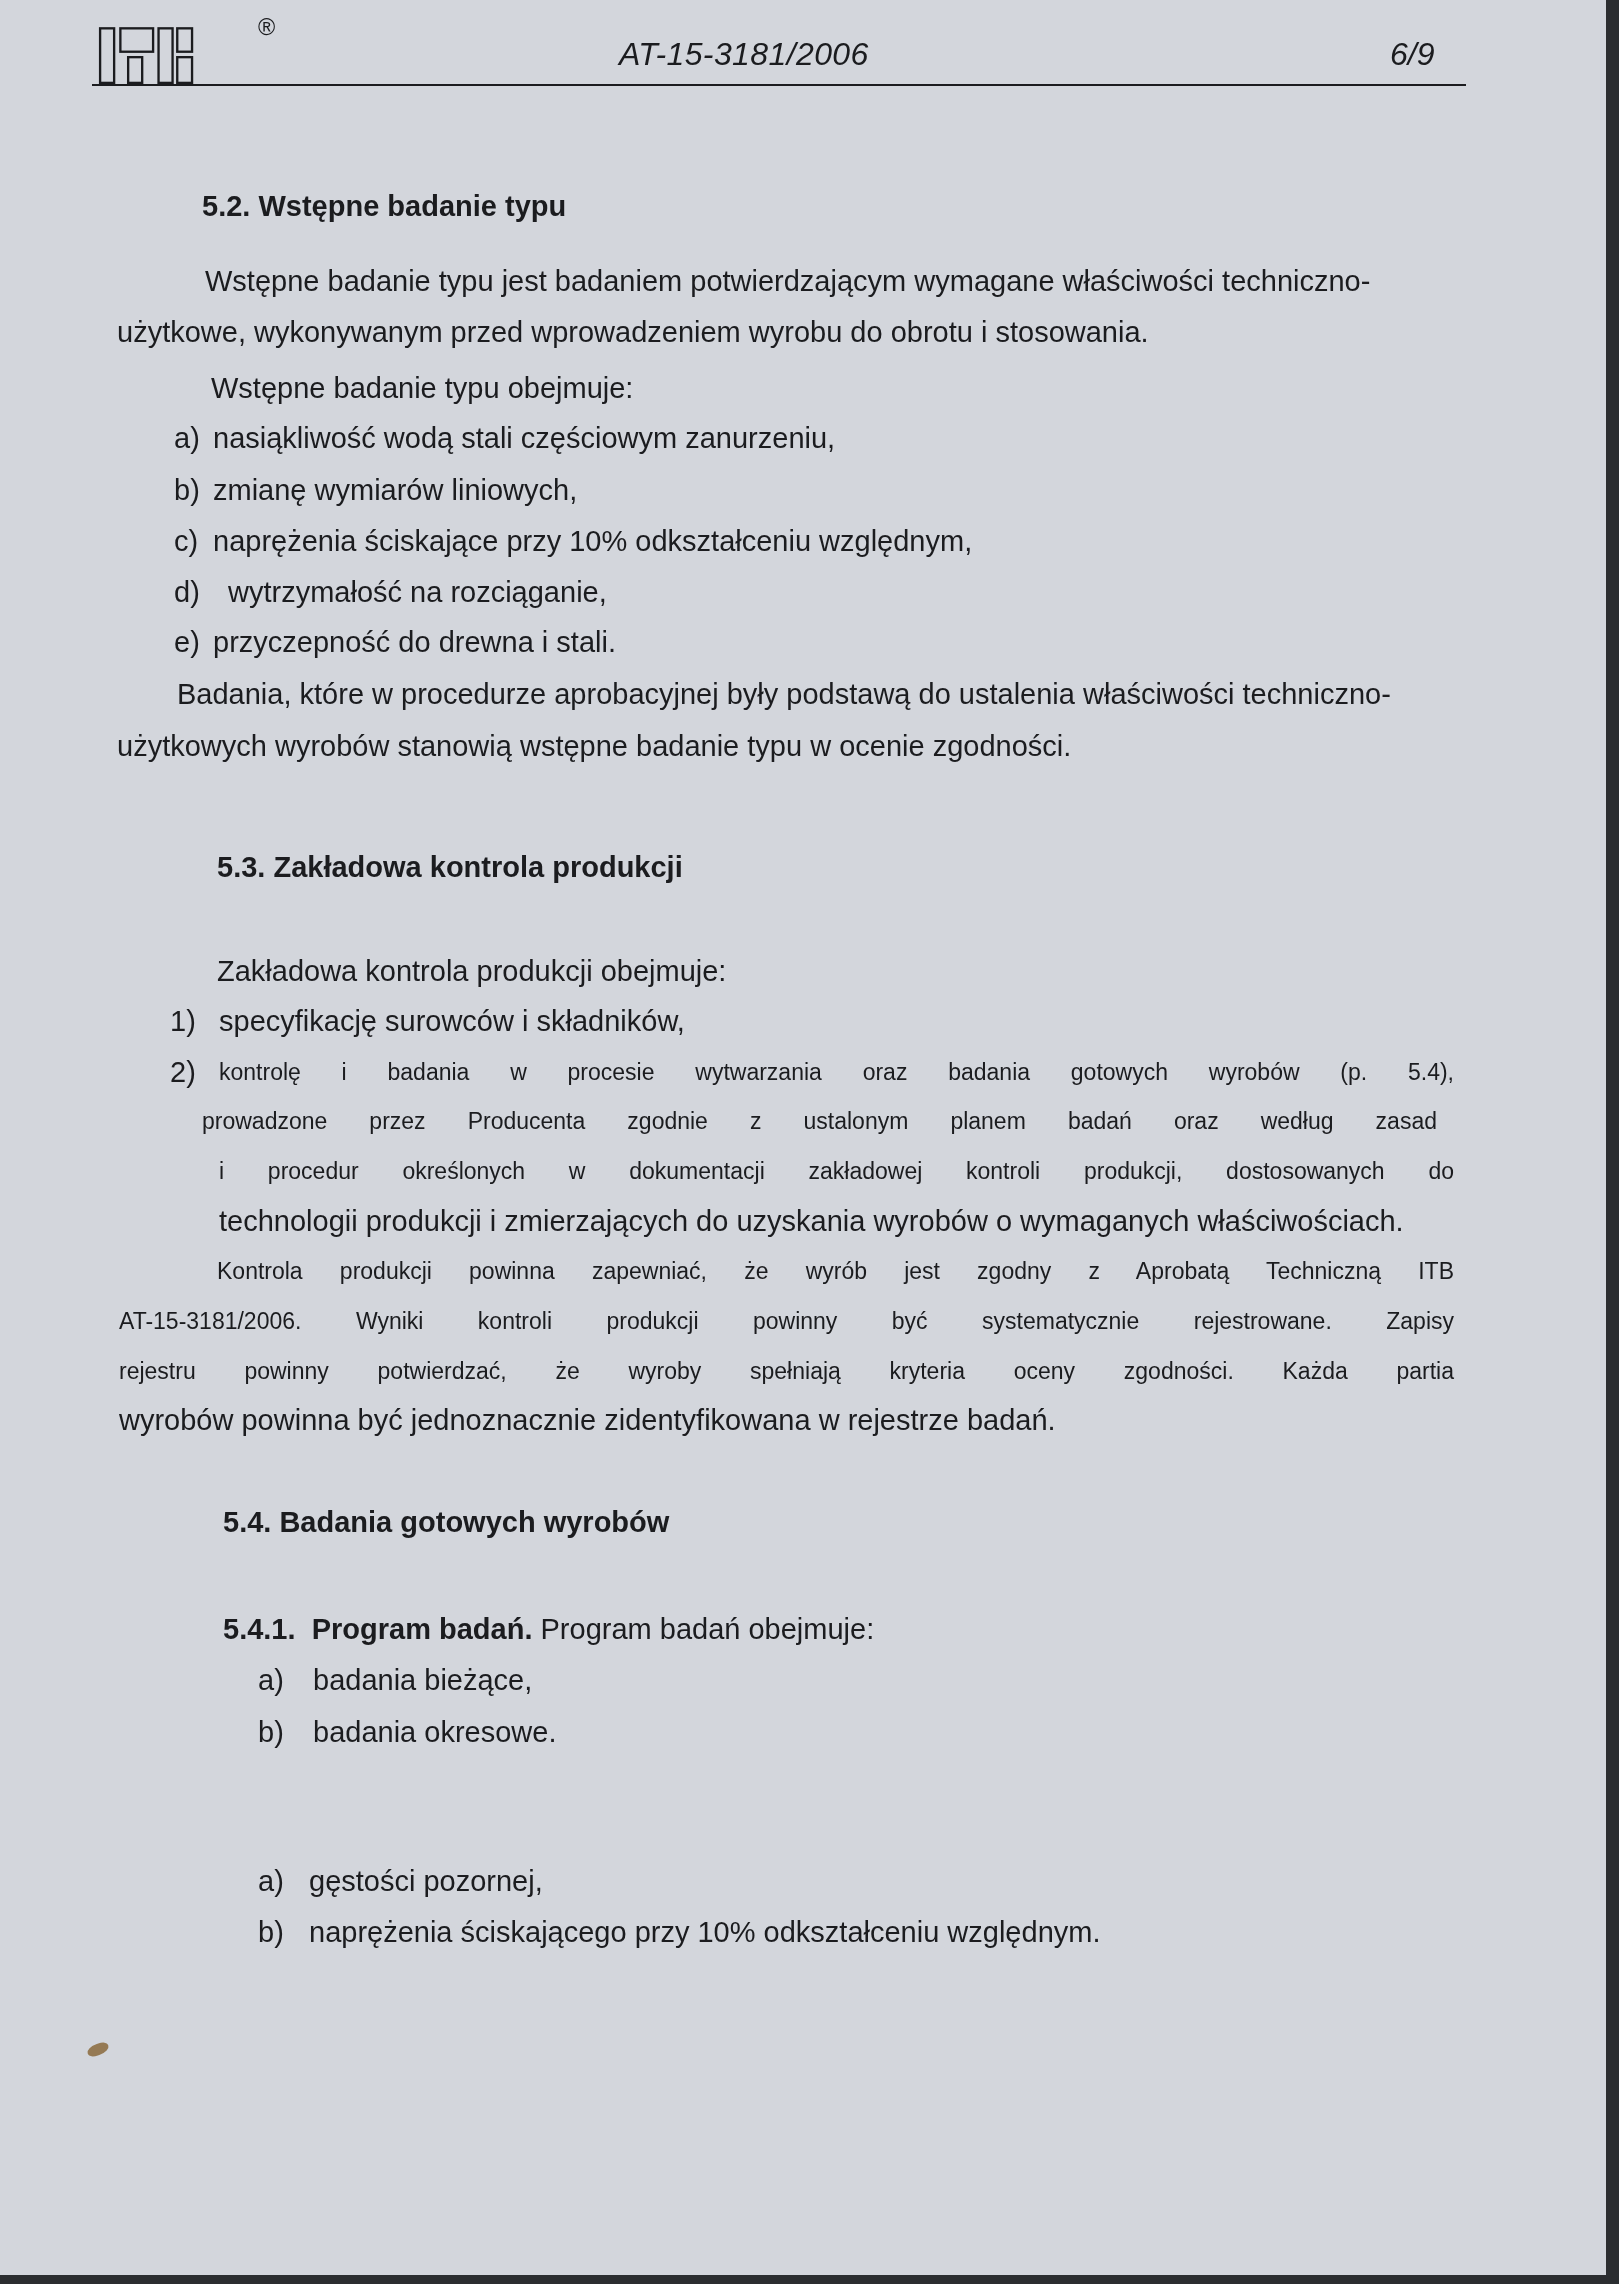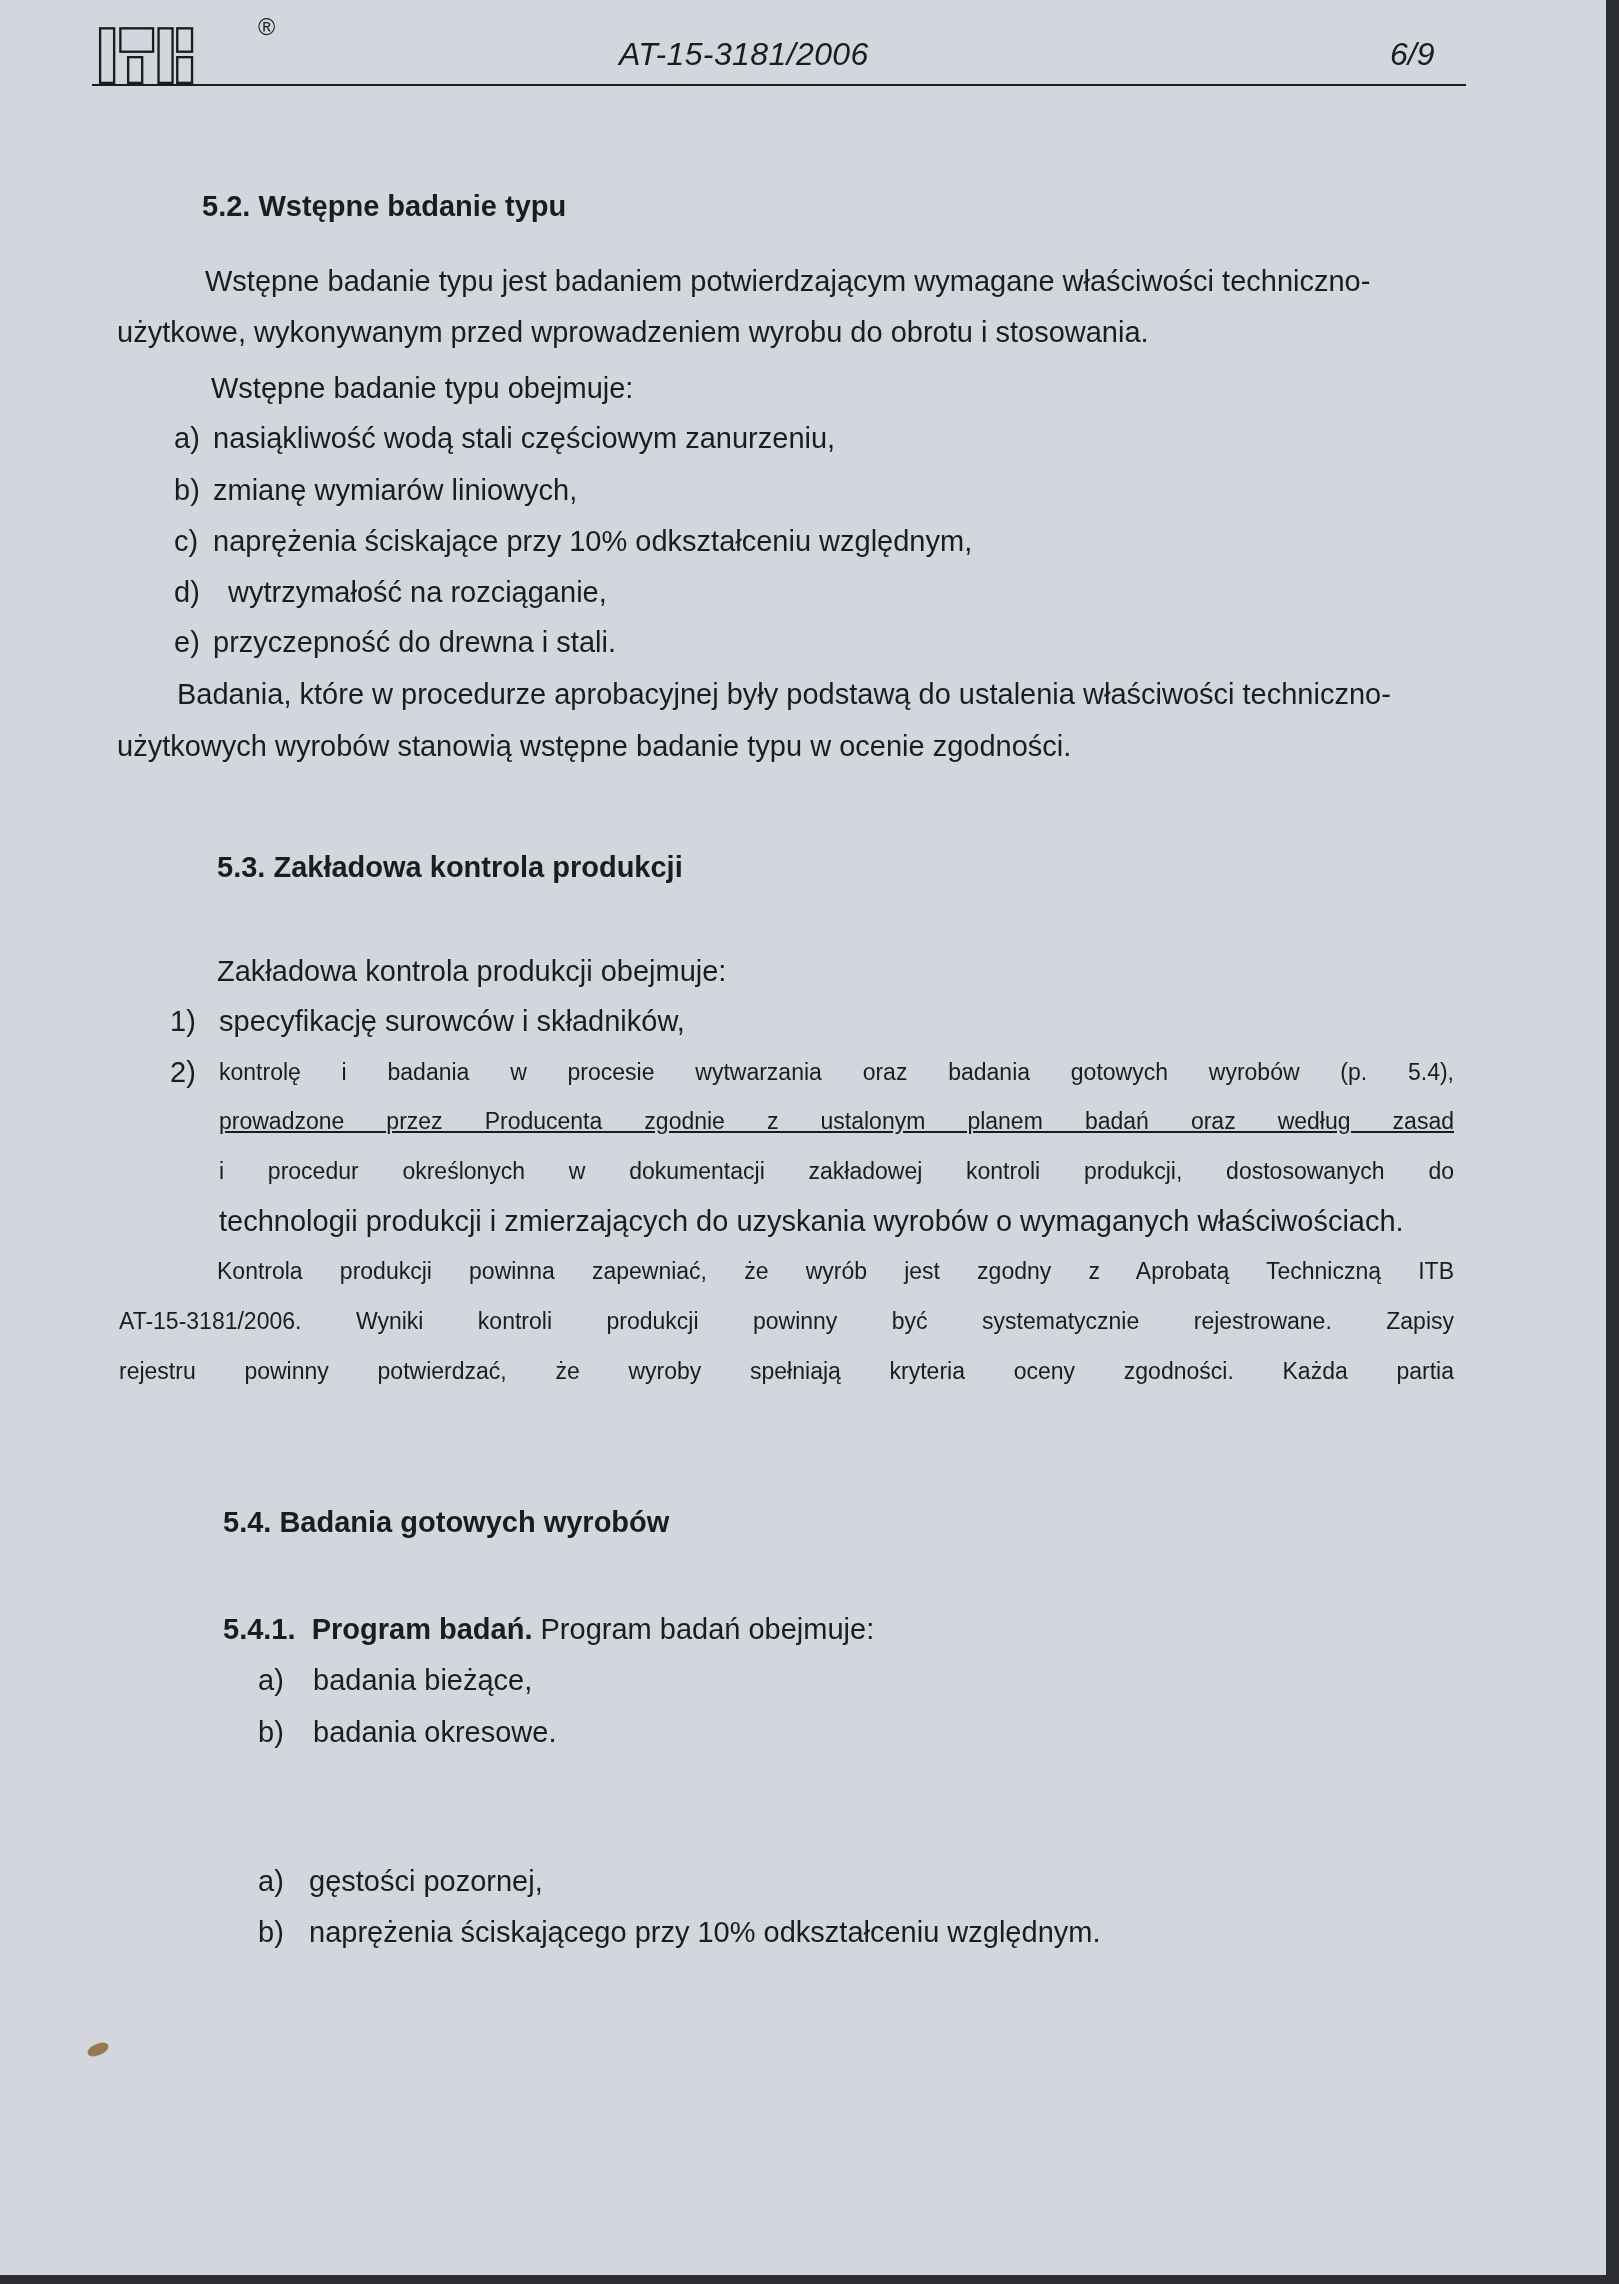--- a/index.html
+++ b/index.html
@@ -155,28 +155,29 @@
   <div class="h" style="left:217px; top:850px;">5.3. Zakładowa kontrola produkcji</div>
   <div class="t" style="left:217px; top:954px;">Zakładowa kontrola produkcji obejmuje:</div>
 
   <div>
     <span class="t" style="left:170px; top:1004px;">1)</span>
     <span class="t" style="left:219px; top:1004px;">specyfikację surowców i składników,</span>
   </div>
   <div>
     <span class="t" style="left:170px; top:1055px;">2)</span>
     <div class="j" style="left:219px; top:1055px; width:1235px;">kontrolę i badania w procesie wytwarzania oraz badania gotowych wyrobów (p. 5.4),</div>
-    <div class="j" style="left:219px; top:1104px; width:1235px;text-decoration:underline;">prowadzone przez Producenta zgodnie z ustalonym planem badań oraz według zasad</div>
+    <div class="j" style="left:202px; top:1104px; width:1235px;">prowadzone przez Producenta zgodnie z ustalonym planem badań oraz według zasad</div>
     <div class="j" style="left:219px; top:1154px; width:1235px;">i procedur określonych w dokumentacji zakładowej kontroli produkcji, dostosowanych do</div>
     <div class="t" style="left:219px; top:1204px;">technologii produkcji i zmierzających do uzyskania wyrobów o wymaganych właściwościach.</div>
   </div>
 
   <div class="j" style="left:217px; top:1254px; width:1237px;">Kontrola produkcji powinna zapewniać, że wyrób jest zgodny z Aprobatą Techniczną ITB</div>
   <div class="j" style="left:119px; top:1304px; width:1335px;">AT-15-3181/2006. Wyniki kontroli produkcji powinny być systematycznie rejestrowane. Zapisy</div>
   <div class="j" style="left:119px; top:1354px; width:1335px;">rejestru powinny potwierdzać, że wyroby spełniają kryteria oceny zgodności. Każda partia</div>
+  <div class="t" style="left:119px; top:1403px;">wyrobów powinna być jednoznacznie zidentyfikowana w rejestrze badań.</div>
 
   <div class="h" style="left:223px; top:1505px;">5.4. Badania gotowych wyrobów</div>
 
   <div class="t" style="left:223px; top:1612px;">
     <span class="b">5.4.1.</span>&nbsp;
     <span class="b">Program badań.</span>
     <span>Program badań obejmuje:</span>
   </div>
   <div>
     <span class="t" style="left:258px; top:1663px;">a)</span>

